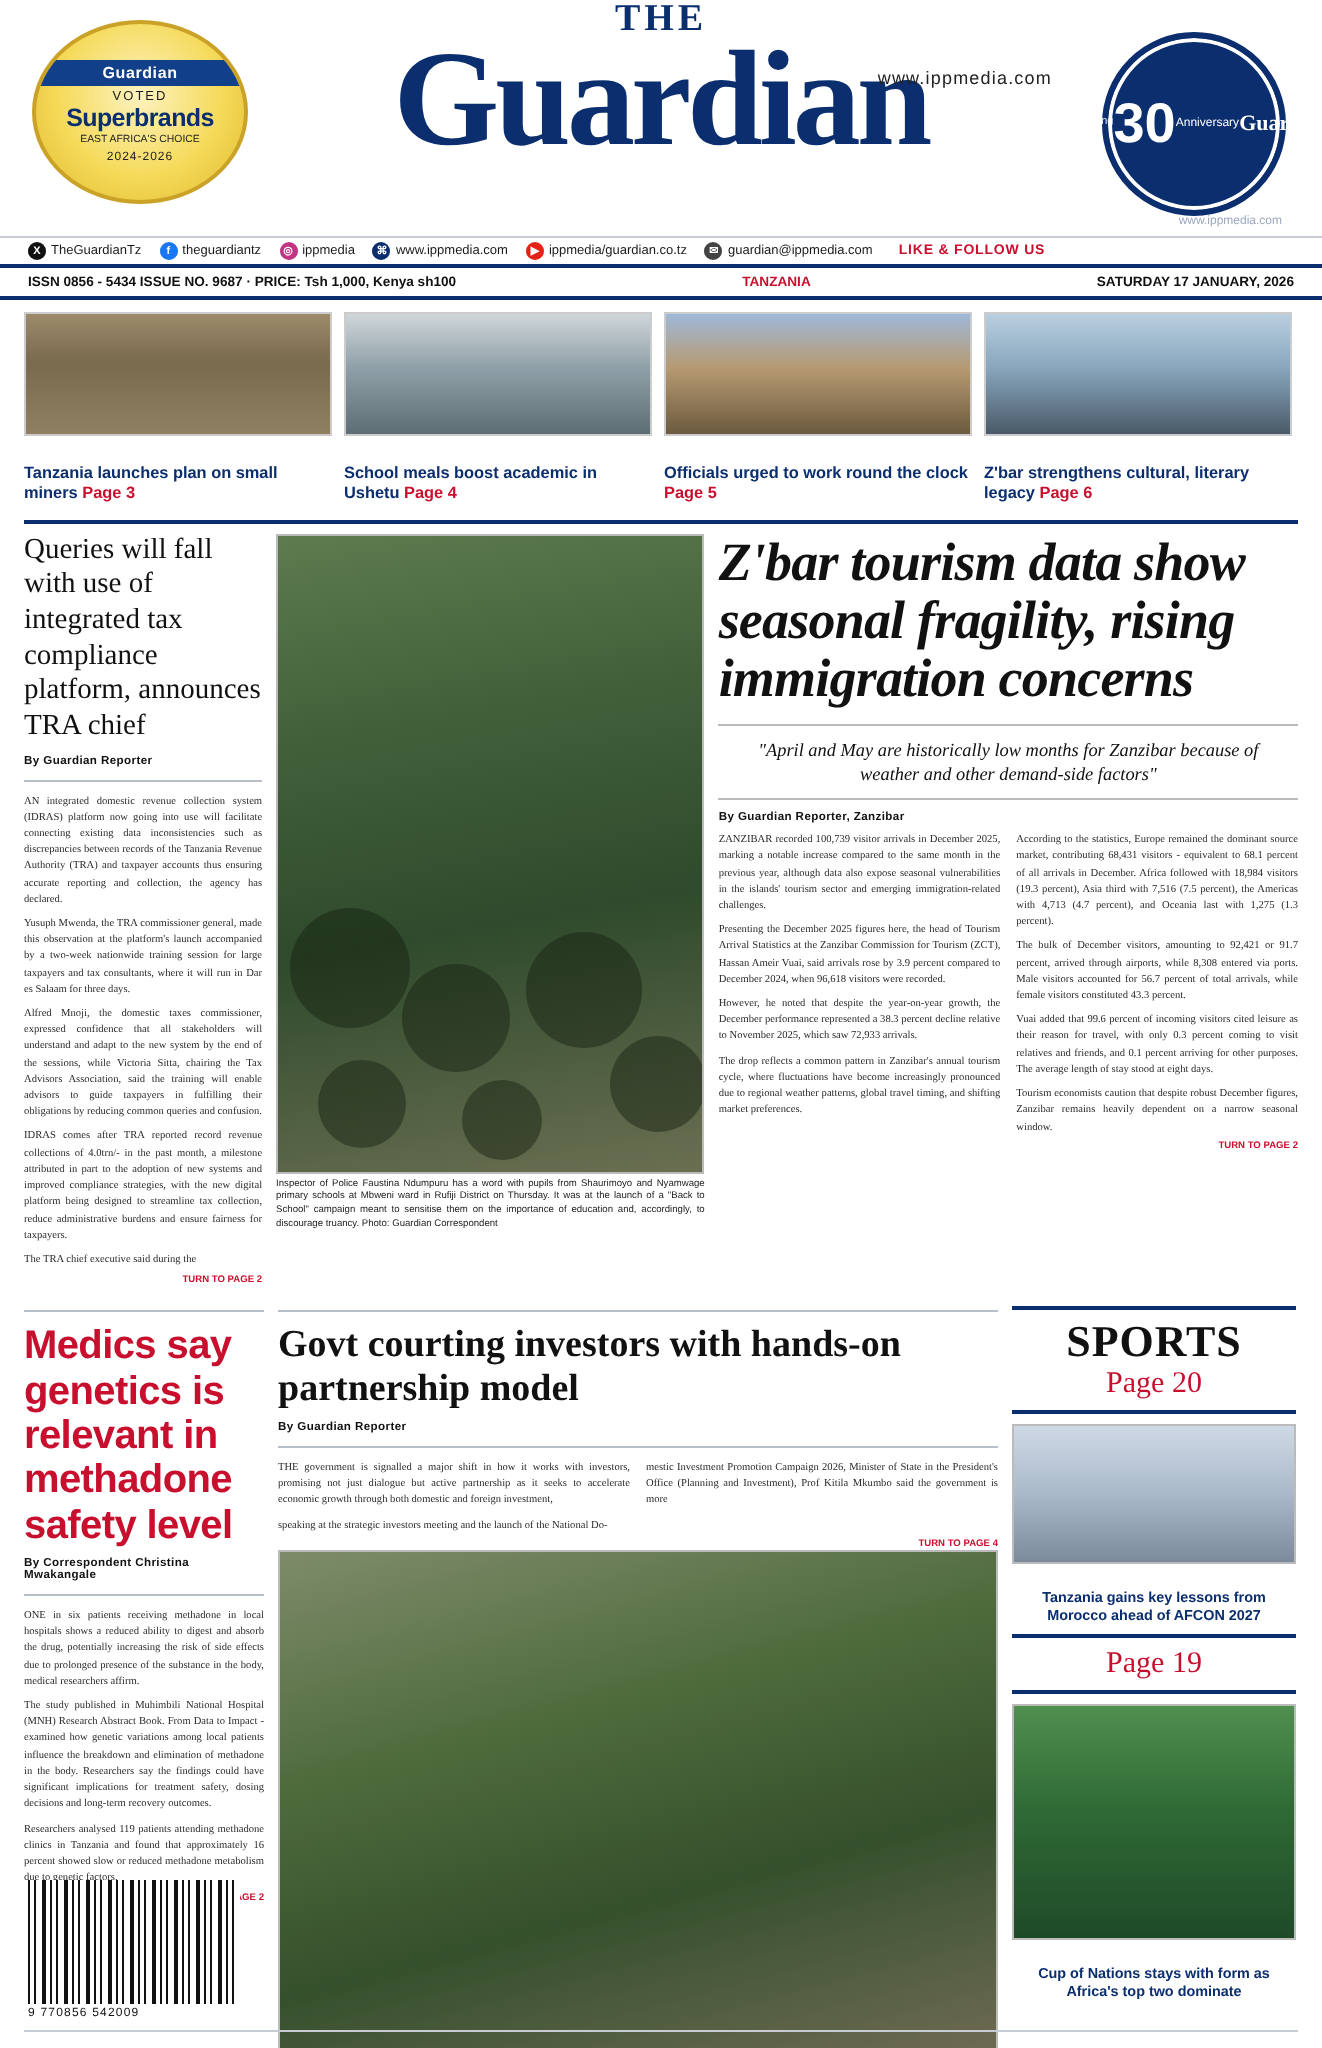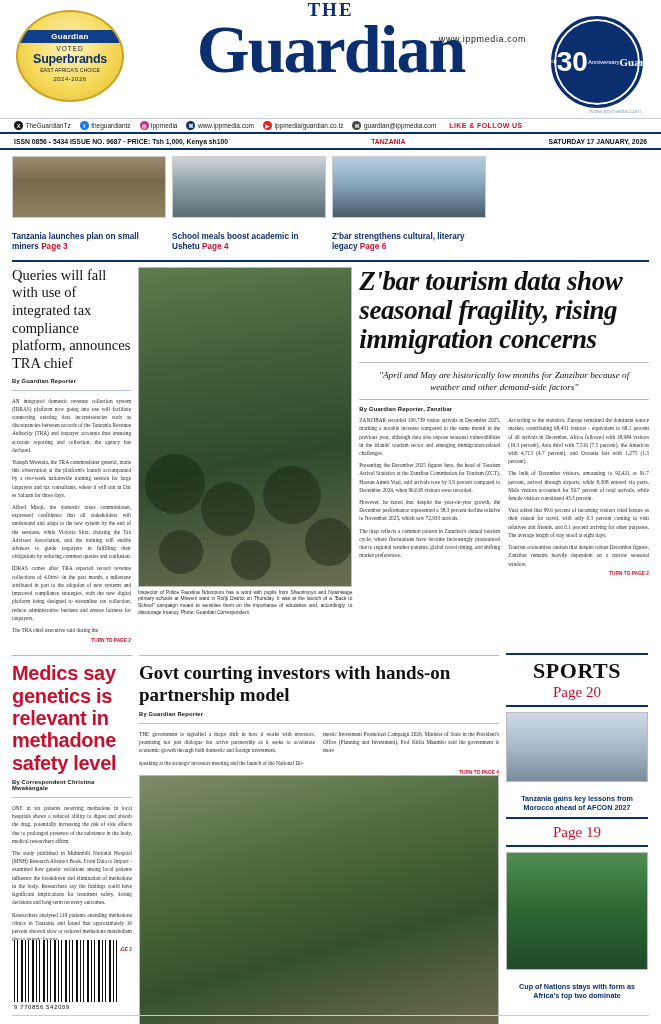--- a/index.html
+++ b/index.html
@@ -252,20 +252,27 @@
       <div class="tt">
         <span>Tanzania launches plan on small miners</span>
         <span class="pg">Page 3</span>
       </div>
     </div>
     <div class="teaser">
       <div class="ph ph2"></div>
       <div class="tt">
         <span>School meals boost academic in Ushetu</span>
         <span class="pg">Page 4</span>
+      </div>
+    </div>
+    <div class="teaser">
+      <div class="ph ph3"></div>
+      <div class="tt">
+        <span>Officials urged to work round the clock</span>
+        <span class="pg">Page 5</span>
       </div>
     </div>
     <div class="teaser">
       <div class="ph ph4"></div>
       <div class="tt">
         <span>Z'bar strengthens cultural, literary legacy</span>
         <span class="pg">Page 6</span>
       </div>
     </div>
   </div>

